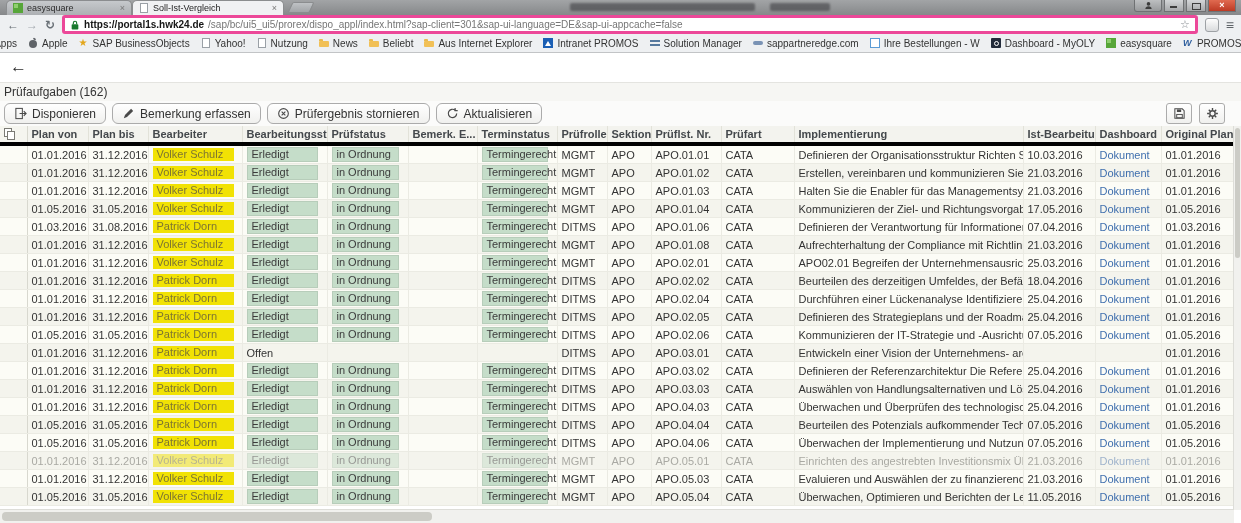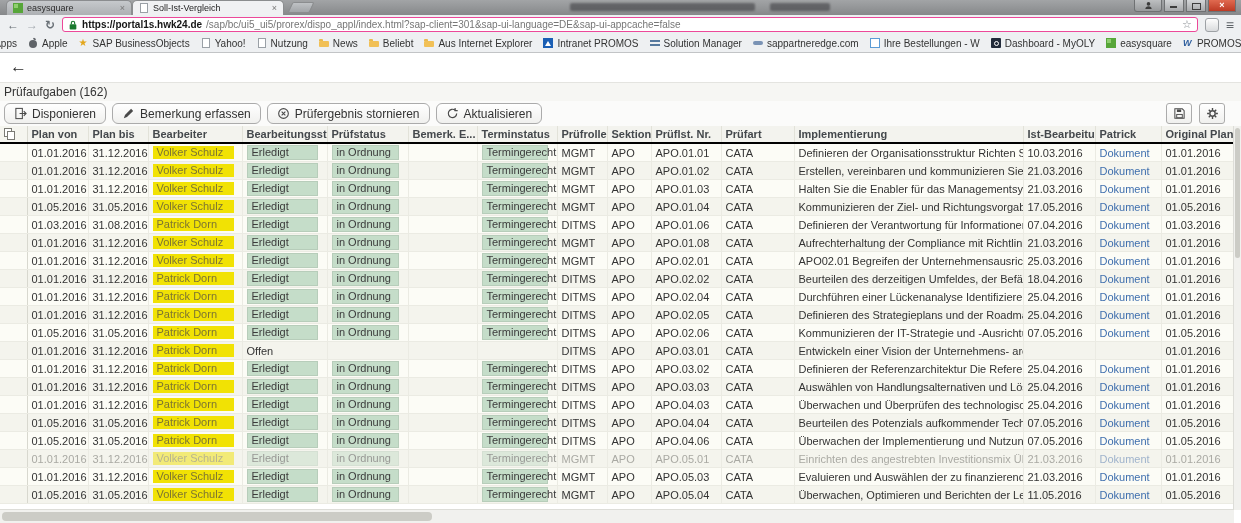--- a/index.html
+++ b/index.html
@@ -33,21 +33,21 @@
     font-size:9px;line-height:10px;text-align:center;font-weight:bold;}
   .winbtn.min::after{content:"";position:absolute;left:5px;bottom:3px;width:7px;height:2px;background:#3d3d3d;}
   .winbtn.max::after{content:"";position:absolute;left:5px;top:3px;width:7px;height:5px;border:1px solid #3d3d3d;}
   .navbar{position:absolute;top:15px;left:0;right:0;height:19px;background:#eef0f2;
     display:flex;align-items:center;padding:0 7px;gap:7px;}
   .nav-ic{font-size:12px;line-height:12px;color:#697076;}
   .nav-ic.back::after{content:"\2190";font-weight:bold;}
   .nav-ic.fwd{color:#a3a9ae;}
   .nav-ic.fwd::after{content:"\2192";font-weight:bold;}
   .nav-ic.reload::after{content:"\21BB";font-weight:bold;}
-  .urlbar{flex:1;height:13px;background:#fff;border:1px solid #ec4899;border-radius:3px;
+  .urlbar{flex:1;height:13px;background:#fff;border:3px solid #ec4899;border-radius:3px;
     display:flex;align-items:center;gap:4px;padding:0 5px;font-size:10px;overflow:hidden;}
   .url-host{color:#161616;font-weight:bold;white-space:nowrap;}
   .url-path{color:#767676;white-space:nowrap;overflow:hidden;flex:1;}
   .star::after{content:"\2606";color:#8b9095;font-size:11px;}
   .ext-icon{width:12px;height:12px;border-radius:3px;background:linear-gradient(#fdfdfd,#d9dbdd);border:1px solid #9da1a5;}
   .menu-icon::after{content:"\2261";color:#5f6469;font-size:14px;font-weight:bold;}
   .bookmarksbar{position:absolute;top:34px;left:0;right:0;height:18px;background:#eef0f2;
     border-bottom:1px solid #c2c4c6;display:flex;align-items:center;gap:11px;padding:0 6px;
     font-size:10px;color:#333;overflow:hidden;justify-content:center;}
   .bm{display:flex;align-items:center;gap:4px;white-space:nowrap;}
@@ -83,21 +83,21 @@
   .tb-btn{height:19px;border:1px solid #ababab;border-radius:6px;background:linear-gradient(#ffffff,#f0f0ee);
     font-size:12px;color:#333;display:inline-flex;align-items:center;gap:5px;padding:0 9px;cursor:pointer;}
   .tb-btn svg{width:13px;height:13px;}
   .toolbar-right{margin-left:auto;display:flex;gap:7px;padding-right:12px;}
   .tb-iconbtn{width:24px;height:19px;border:1px solid #ababab;border-radius:3px;
     background:linear-gradient(#ffffff,#f0f0ee);display:flex;align-items:center;justify-content:center;cursor:pointer;}
   .tb-iconbtn svg{width:13px;height:13px;}
   
   table.grid{position:absolute;top:73px;left:0;width:1234px;border-collapse:collapse;
     table-layout:fixed;font-size:11px;color:#333;}
-  .grid th{height:16px;background:#f3f3ee;border-bottom:2px solid #000000;border-right:1px solid #e2e2d9;
+  .grid th{height:16px;background:#f3f3ee;border-bottom:4px solid #000000;border-right:1px solid #e2e2d9;
     text-align:left;font-weight:bold;color:#44484c;padding:0 4px;white-space:nowrap;overflow:hidden;}
   .grid td{height:17px;border-bottom:1px solid #ebebe3;border-right:1px solid #ebebe3;
     padding:0 4px;white-space:nowrap;overflow:hidden;}
   .grid tbody tr:nth-child(odd) td{background:#fcfcf6;}
   .grid tbody tr:nth-child(even) td{background:#f4f4ed;}
   .grid td.sel, .grid th.selh{background:#f5f5ef;border-right:1px solid #d8d8cf;}
   .copy-icon{position:relative;width:10px;height:11px;display:inline-block;}
   .copy-icon::before{content:"";position:absolute;left:0;top:0;width:6px;height:7px;border:1px solid #7a7a74;background:#fff;}
   .copy-icon::after{content:"";position:absolute;left:3px;top:3px;width:6px;height:7px;border:1px solid #7a7a74;background:#fff;}
   .badge{display:block;background:var(--accent-green,#c5ddc9);border:1px solid rgba(0,0,0,.07);
@@ -317,21 +317,21 @@
           <th>Bearbeitungsst...</th>
           <th>Prüfstatus</th>
           <th>Bemerk. E...</th>
           <th>Terminstatus</th>
           <th>Prüfrolle</th>
           <th>Sektion</th>
           <th>Prüflst. Nr.</th>
           <th>Prüfart</th>
           <th>Implementierung</th>
           <th>Ist-Bearbeitu...</th>
-          <th>Patrick</th>
+          <th>Dashboard</th>
           <th>Original Plan</th>
         </tr>
     </thead>
     <tbody id="tbody">
         <tr>
           <td class="sel"></td>
           <td>01.01.2016</td>
           <td>31.12.2016</td>
           <td>
             <span class="name-hl">Volker Schulz</span>

